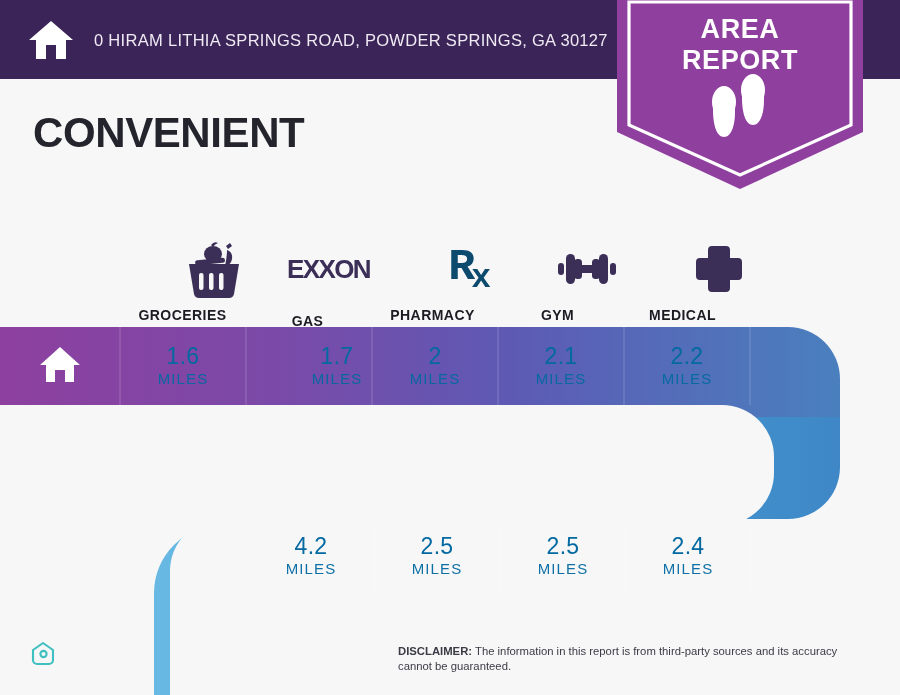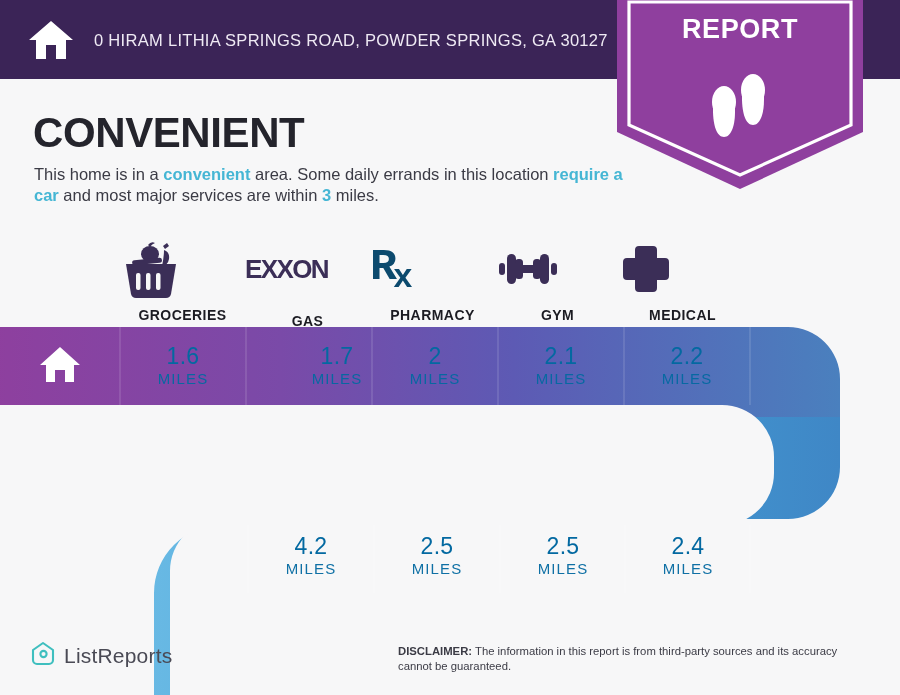--- a/index.html
+++ b/index.html
@@ -37,21 +37,21 @@
   }
   .hero-sub{
     position:absolute;left:34px;top:164px;width:610px;
     font-size:16.5px;color:#3b3b45;line-height:21px;
   }
   .hl{color:#45b6d4;font-weight:bold;}
 
   
   .iconrow{position:absolute;left:0;width:900px;display:flex;}
   .iconcell{position:relative;text-align:center;}
-  .iconbox{height:58px;display:flex;align-items:flex-end;justify-content:flex-start;}
+  .iconbox{height:58px;display:flex;align-items:flex-end;justify-content:flex-end;}
   .iconlabel{
     margin-top:9px;font-size:14px;font-weight:bold;color:#1b1b22;letter-spacing:.45px;
   }
   .ico{display:block;}
   .exxon{font-size:26px;font-weight:bold;color:#3b2e57;letter-spacing:-1.6px;font-family:"Liberation Sans",sans-serif;}
   .exxon i{font-style:normal;position:relative;}
   .rxwrap{font-family:Liberation Mono, monospace;font-size:45px;font-weight:bold;color:#0c4a6e;line-height:60px;}
 
   
   .ribbon{position:absolute;left:0;top:325px;width:900px;height:370px;}
@@ -90,26 +90,26 @@
       <path d="M0 0 H246 V140 L123 197 L0 140 Z" fill="#8f3f9e"></path>
       <path d="M12 10 H234 V133 L123 183 L12 133 Z" fill="none" stroke="#ffffff" stroke-width="3.2"></path>
       <g fill="#ffffff">
         <ellipse cx="107" cy="110" rx="12" ry="16"></ellipse>
         <path d="M96 118 C96 134 100 145 107 145 C114 145 118 134 118 120 L118 112 L96 112 Z"></path>
         <ellipse cx="136" cy="98" rx="12" ry="16"></ellipse>
         <path d="M125 106 C125 122 129 133 136 133 C143 133 147 122 147 108 L147 100 L125 100 Z"></path>
       </g>
     </svg>
     <div class="badge-text">
+      <div>AREA</div>
       <div>REPORT</div>
     </div>
   </div>
 
   <div class="hero-title">CONVENIENT</div>
-  <div class="hero-sub"><span>This home is in a </span><span class="hl">convenient</span><span> area. Some daily errands in this location </span><span class="hl">require a car</span><span> and most major services are within </span><span class="hl">3</span><span> miles.</span></div>
 
   <div class="iconrow" style="top:240px;">
     <div style="width:120px;flex:none;"></div>
 
     <div class="iconcell" style="width:125px;">
       <div class="iconbox">
           <span>
         <svg class="ico" width="62" height="56" viewBox="0 0 62 56">
           <g fill="#3b2e57">
             <ellipse cx="30" cy="12" rx="9" ry="8"></ellipse>
@@ -343,18 +343,17 @@
     </div>
   </div>
 
   <div class="logo">
     <span>
       <svg width="26" height="26" viewBox="0 0 26 26">
         <path d="M13 2 L23 9 v10 a4 4 0 0 1 -4 4 H7 a4 4 0 0 1 -4 -4 V9 Z" fill="none" stroke="#3fbfbf" stroke-width="2.1" stroke-linejoin="round"></path>
         <circle cx="13.5" cy="13" r="3.1" fill="none" stroke="#3fbfbf" stroke-width="2.1"></circle>
       </svg>
     </span>
-    <span class="logotext">ListReports</span>
   </div>
 
   <div class="disclaimer"><b>DISCLAIMER:</b><span> The information in this report is from third-party sources and its accuracy cannot be guaranteed.</span></div>
 
 </div>
 
 </body></html>

